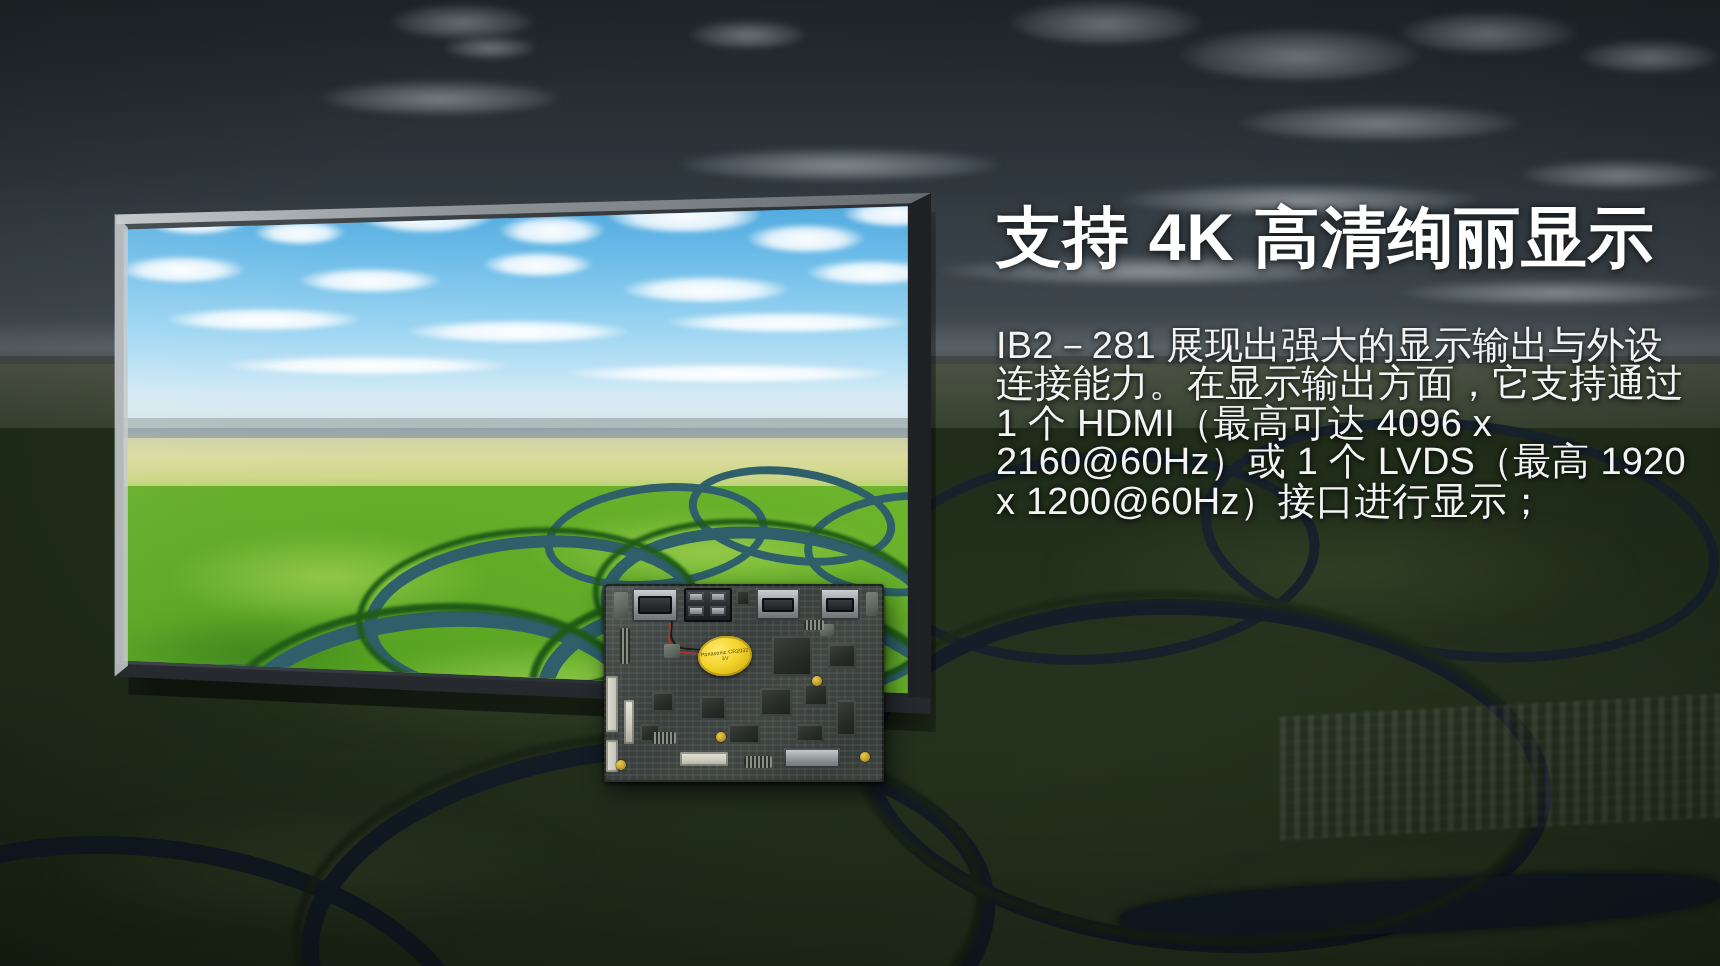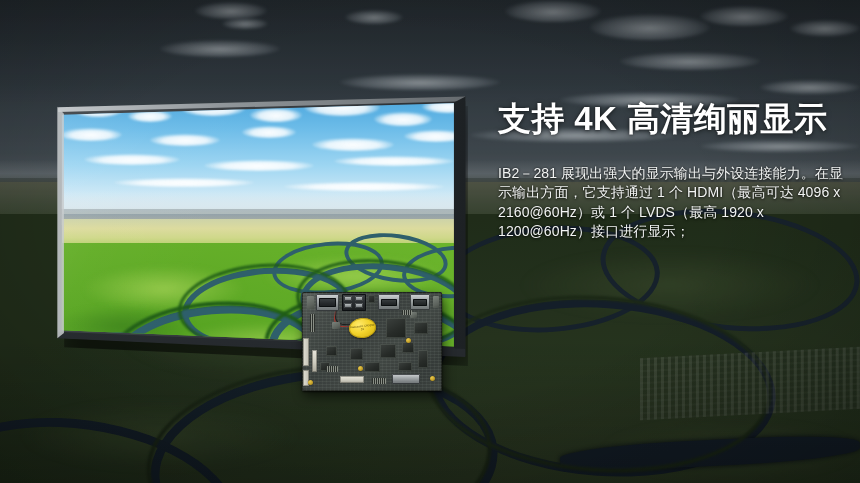--- a/index.html
+++ b/index.html
@@ -312,21 +312,21 @@
     letter-spacing:.4px;
     text-shadow: 0 1px 5px rgba(0,0,0,.55), 0 0 2px rgba(0,0,0,.45);
   }
   .headline .ln { display:block; }
   .body-copy {
     margin:0;
     padding-top:26px;
   }
   .para {
     margin:0 0 15px 0;
-    font-size:14px;
+    font-size:19px;
     line-height:19.4px;
     color:#f2f4f3;
     letter-spacing:.1px;
     text-shadow: 0 1px 3px rgba(0,0,0,.72), 0 0 2px rgba(0,0,0,.55);
   }
   .para:last-child { margin-bottom:0; }
 </style>
 </head>
 <body>
 

